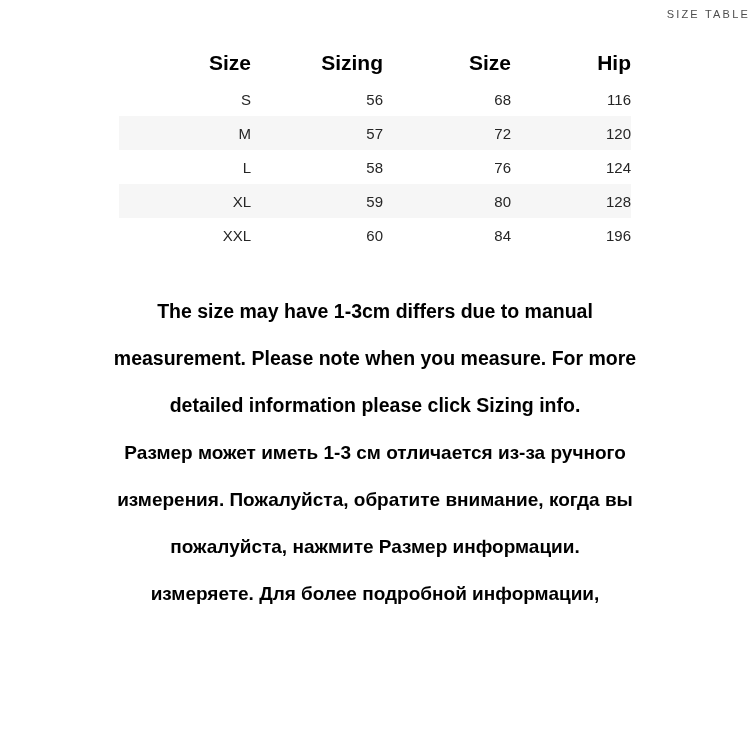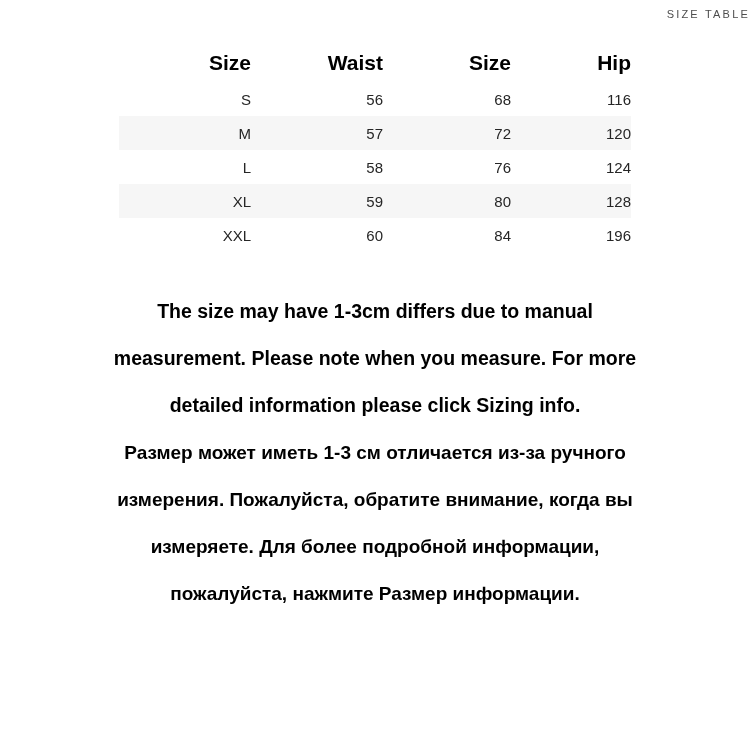--- a/index.html
+++ b/index.html
@@ -103,21 +103,21 @@
   <table class="size-table">
     <colgroup>
       <col class="c-size">
       <col class="c-length">
       <col class="c-waist">
       <col class="c-hip">
     </colgroup>
     <thead>
       <tr>
         <th>Size</th>
-        <th>Waist</th>
+        <th>Sizing</th>
         <th>Size</th>
         <th>Hip</th>
       </tr>
     </thead>
     <tbody>
       <tr class="row-even">
         <td>S</td>
         <td>56</td>
         <td>68</td>
         <td>116</td>
@@ -149,15 +149,15 @@
     </tbody>
   </table>
 </div>
 
 <div class="notes">
   <div class="note-line">The size may have 1-3cm differs due to manual</div>
   <div class="note-line">measurement. Please note when you measure. For more</div>
   <div class="note-line">detailed information please click Sizing info.</div>
   <div class="note-line ru">Размер может иметь 1-3 см отличается из-за ручного</div>
   <div class="note-line ru">измерения. Пожалуйста, обратите внимание, когда вы</div>
+  <div class="note-line ru">пожалуйста, нажмите Размер информации.</div>
   <div class="note-line ru">измеряете. Для более подробной информации,</div>
-  <div class="note-line ru">пожалуйста, нажмите Размер информации.</div>
 </div>
 
 </body></html>

